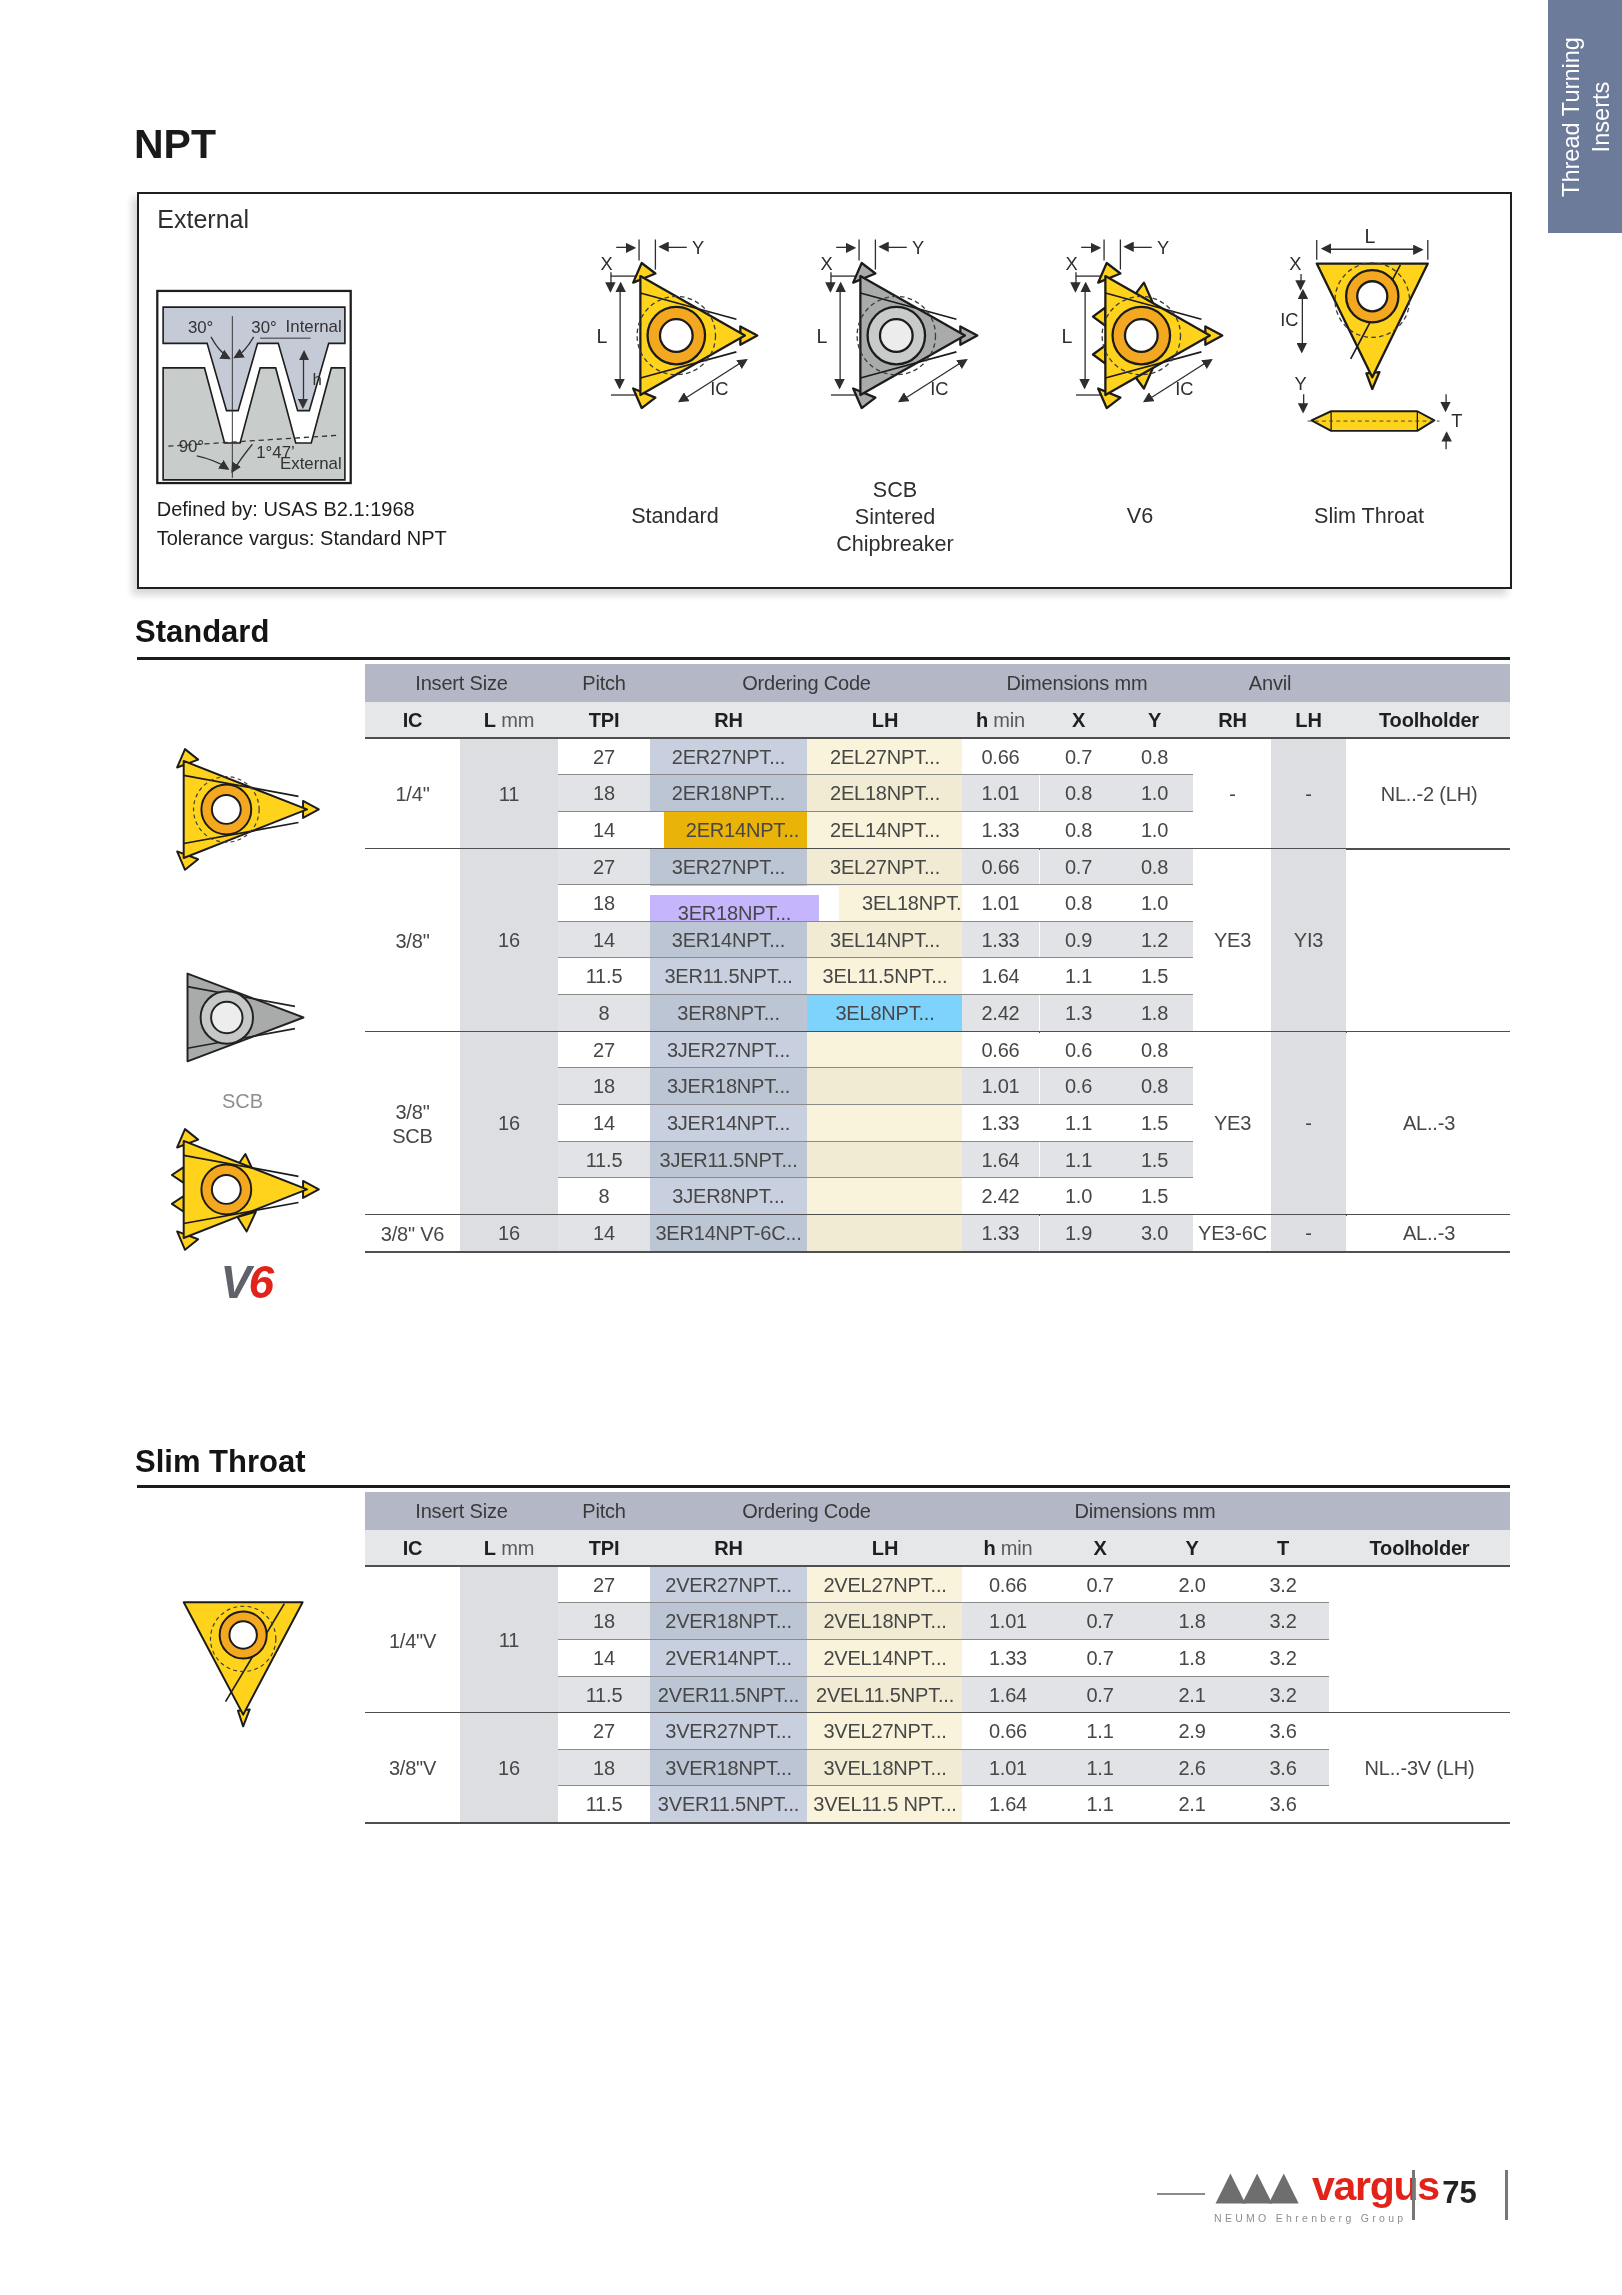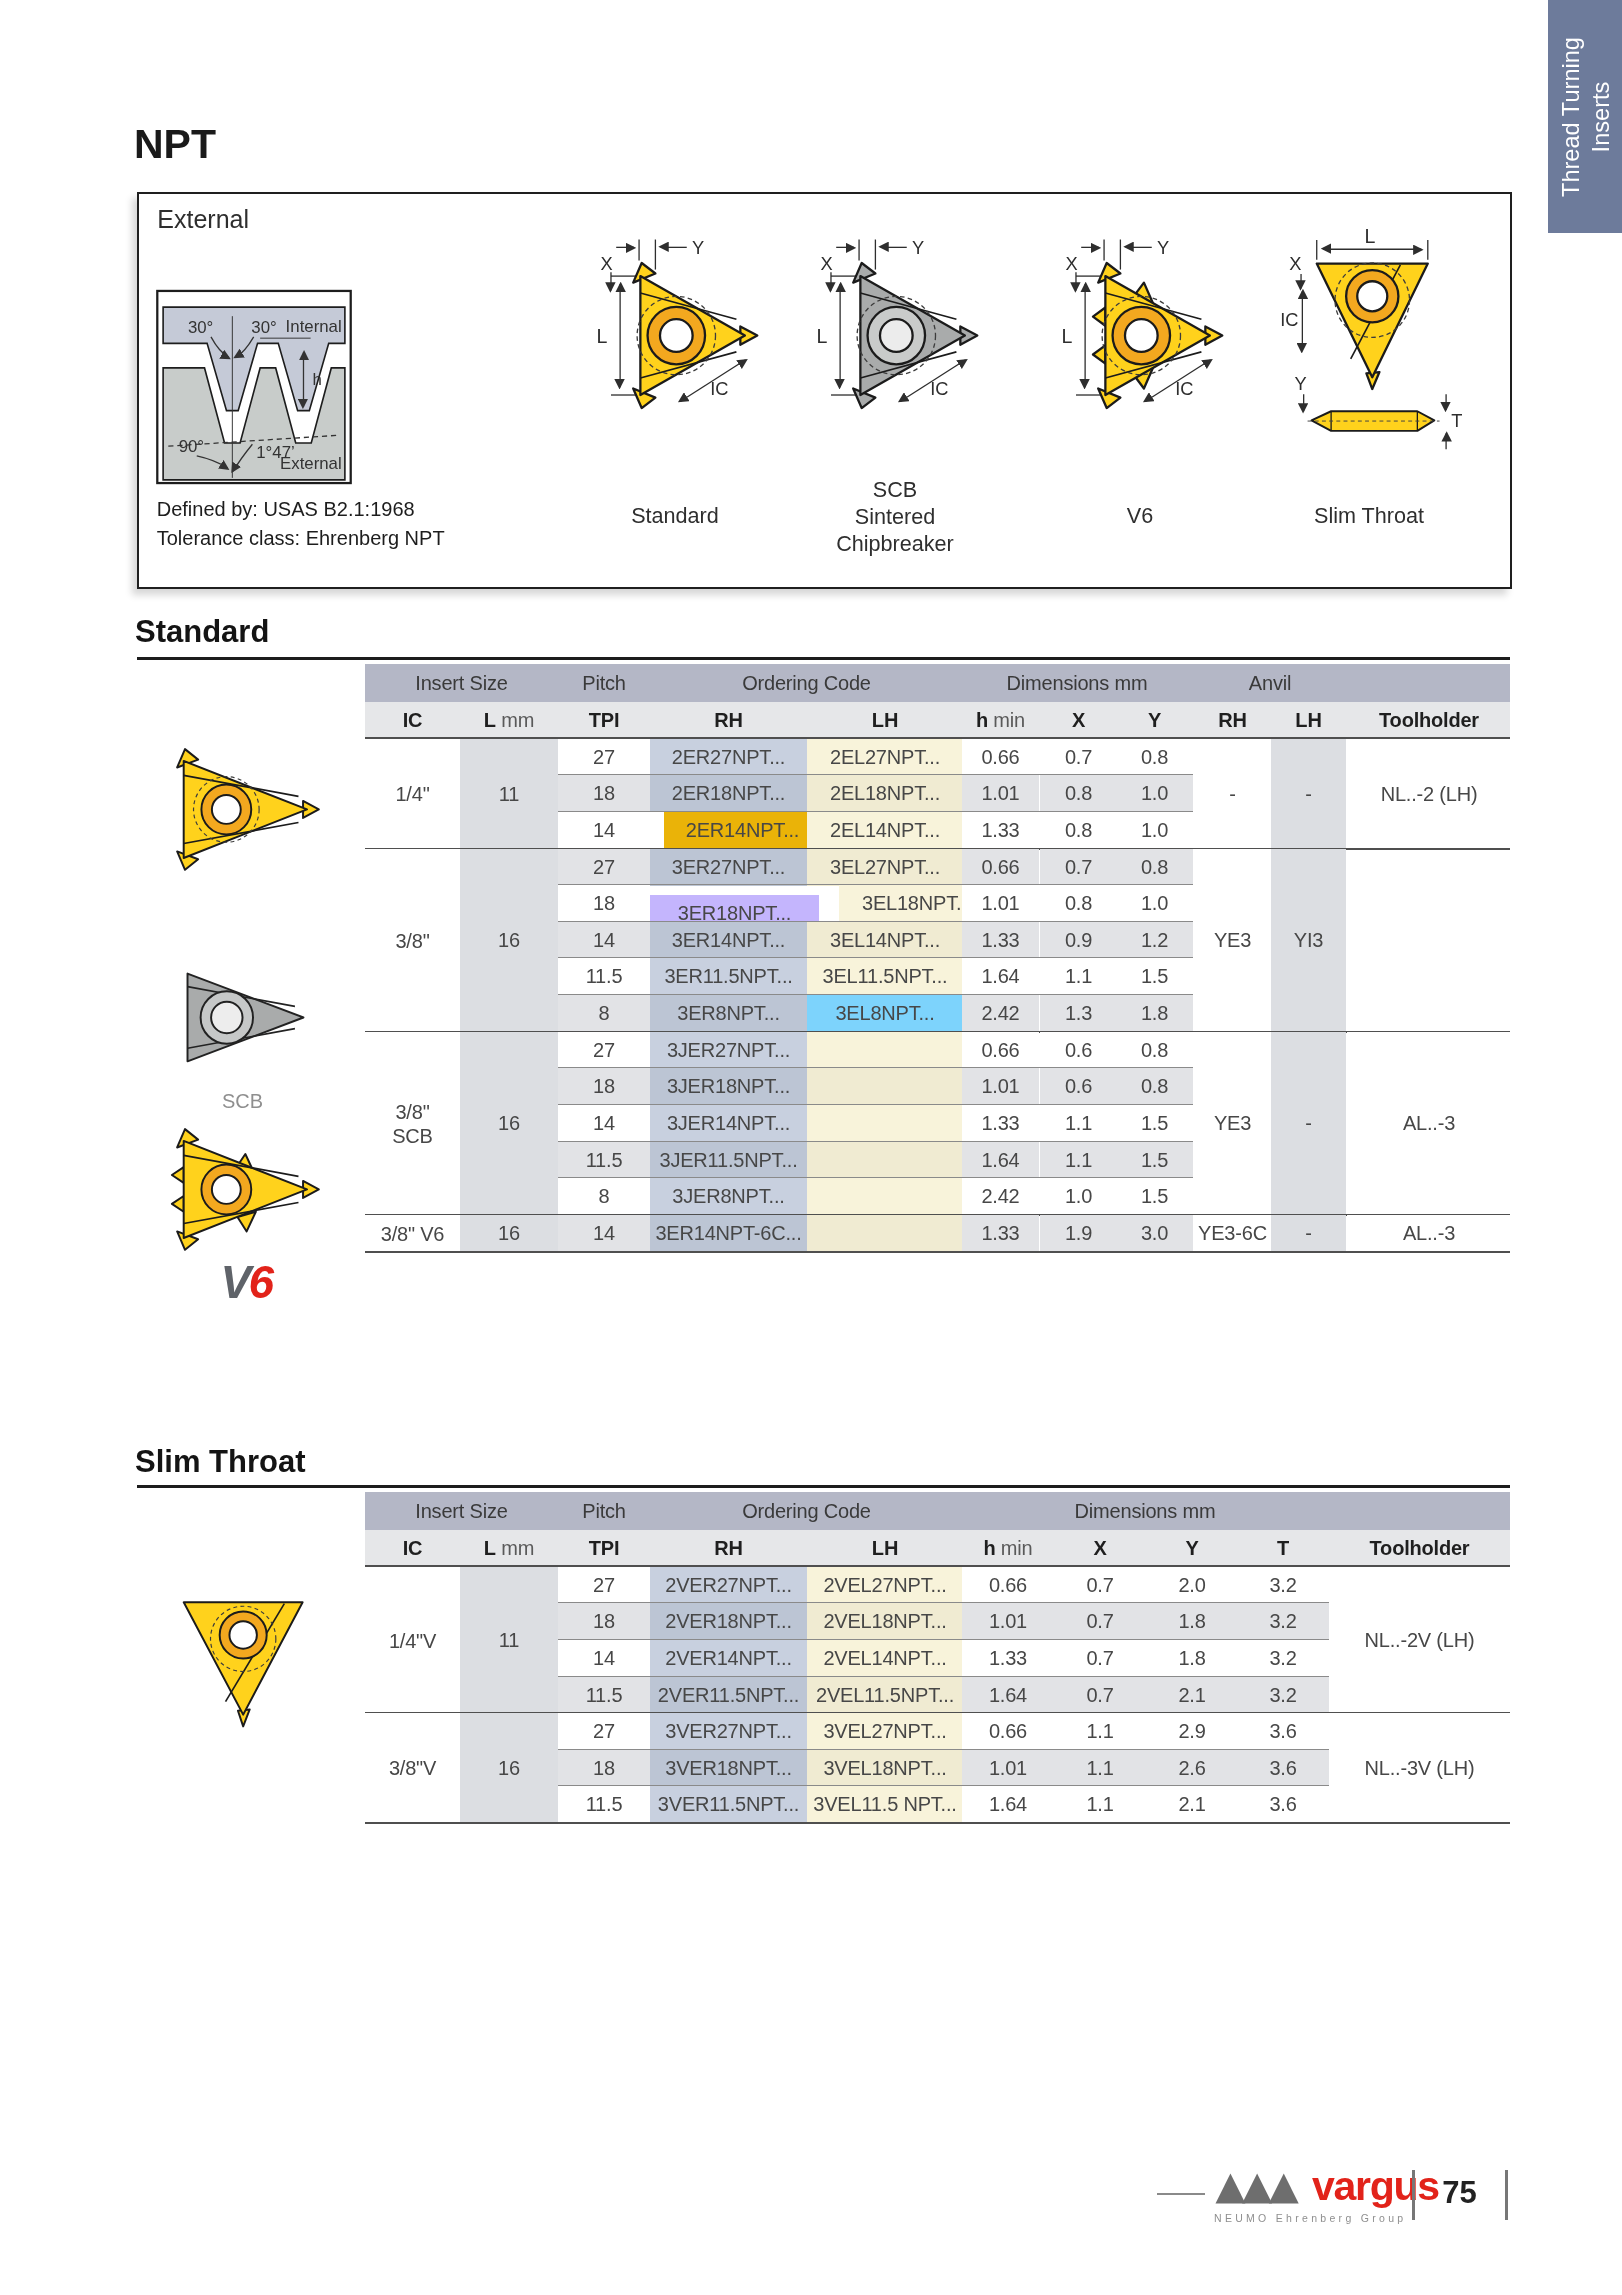--- a/index.html
+++ b/index.html
@@ -87,21 +87,21 @@
       <text x="168" y="68" text-anchor="middle" class="ptext">30°</text>
       <text x="288" y="66" text-anchor="end" class="ptext">Internal</text>
       <text x="243" y="148" class="ptext">h</text>
       <text x="288" y="278" text-anchor="end" class="ptext">External</text>
       <text x="36" y="252" class="ptext">90°</text>
       <text x="156" y="262" class="ptext">1°47’</text>
     </svg>
 
     <div id="standard-note">
       <div>Defined by: USAS B2.1:1968</div>
-      <div>Tolerance class: Ehrenberg NPT</div>
+      <div>Tolerance vargus: Standard NPT</div>
     </div>
 
     <svg class="diag" style="left:438px;top:36px" width="196" height="249" viewBox="0 0 300 380">
       <defs>
           <marker id="ar_s" markerWidth="8" markerHeight="8" refX="7" refY="4" orient="auto-start-reverse" viewBox="0 0 9 9">
             <path d="M0,0 L9,4.5 L0,9 Z" fill="#2e2e2e"></path>
           </marker>
         </defs>
       <g fill="none" stroke="#2e2e2e" stroke-width="2">
         <path d="M95,14 V46"></path>
@@ -460,21 +460,20 @@
         <span>h</span>
         <span class="hs"> min</span>
       </div>
       <div class="cell chead" style="left: 689px; top: 38px; width: 92px; height: 37px; background: transparent;">X</div>
       <div class="cell chead" style="left: 781px; top: 38px; width: 92px; height: 37px; background: transparent;">Y</div>
       <div class="cell chead" style="left: 872px; top: 38px; width: 92px; height: 37px; background: transparent;">T</div>
       <div class="cell chead" style="left: 964px; top: 38px; width: 181px; height: 37px; background: transparent;">Toolholder</div>
       <div style="position: absolute; left: 0px; top: 73px; width: 1145px; height: 2px; background: rgb(79, 79, 79);"></div>
       <div class="cell pre" style="left: 0px; top: 75px; width: 95px; height: 147px; background: rgb(255, 255, 255);">1/4"V</div>
       <div class="cell" style="left: 95px; top: 75px; width: 98px; height: 147px; background: rgb(220, 222, 226);">11</div>
-      <div class="cell" style="left: 964px; top: 75px; width: 181px; height: 147px; background: rgb(255, 255, 255);">NL..-2V (LH)</div>
       <div class="cell" style="left: 193px; top: 75px; width: 92px; height: 37px; background: rgb(255, 255, 255);">27</div>
       <div class="cell" style="left: 285px; top: 75px; width: 157px; height: 37px; background: rgb(200, 208, 223);">2VER27NPT...</div>
       <div class="cell" style="left: 442px; top: 75px; width: 156px; height: 37px; background: rgb(248, 243, 218);">2VEL27NPT...</div>
       <div class="cell" style="left: 597px; top: 75px; width: 92px; height: 37px; background: rgb(255, 255, 255);">0.66</div>
       <div class="cell" style="left: 689px; top: 75px; width: 92px; height: 37px; background: rgb(255, 255, 255);">0.7</div>
       <div class="cell" style="left: 781px; top: 75px; width: 92px; height: 37px; background: rgb(255, 255, 255);">2.0</div>
       <div class="cell" style="left: 872px; top: 75px; width: 92px; height: 37px; background: rgb(255, 255, 255);">3.2</div>
       <div style="position: absolute; left: 193px; top: 110px; width: 771px; height: 1.3px; background: rgb(138, 138, 138);"></div>
       <div class="cell" style="left: 193px; top: 111px; width: 92px; height: 37px; background: rgb(226, 227, 230);">18</div>
       <div class="cell" style="left: 285px; top: 111px; width: 157px; height: 37px; background: rgb(188, 197, 212);">2VER18NPT...</div>

